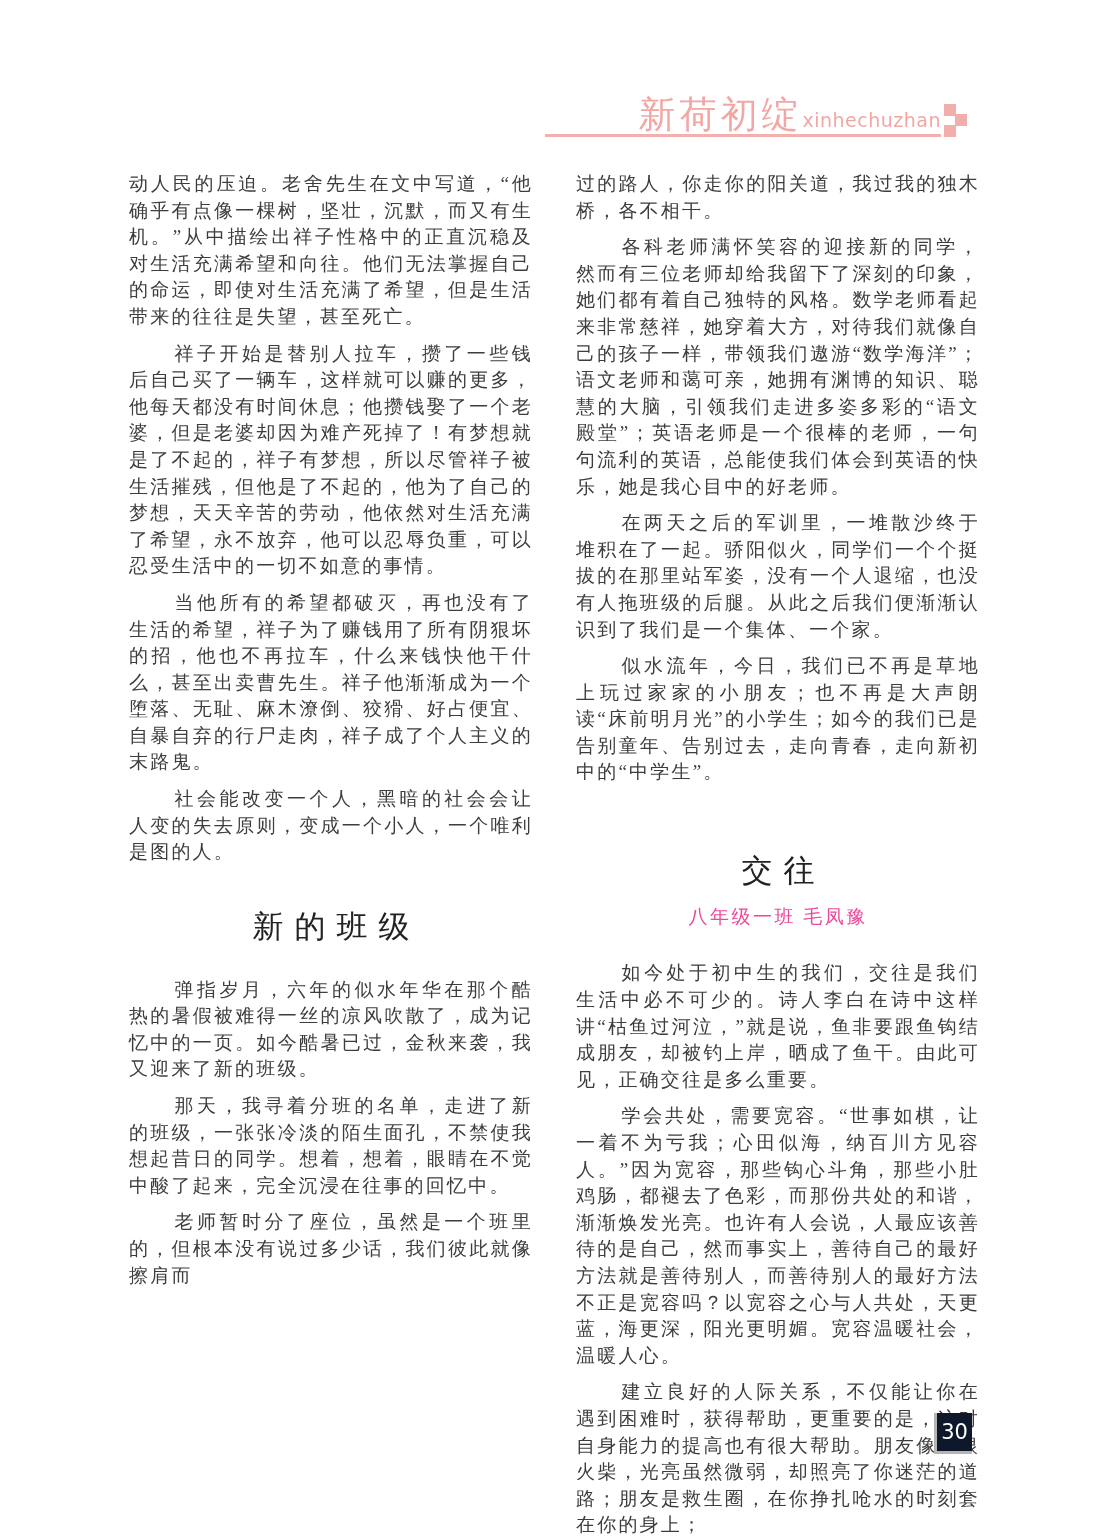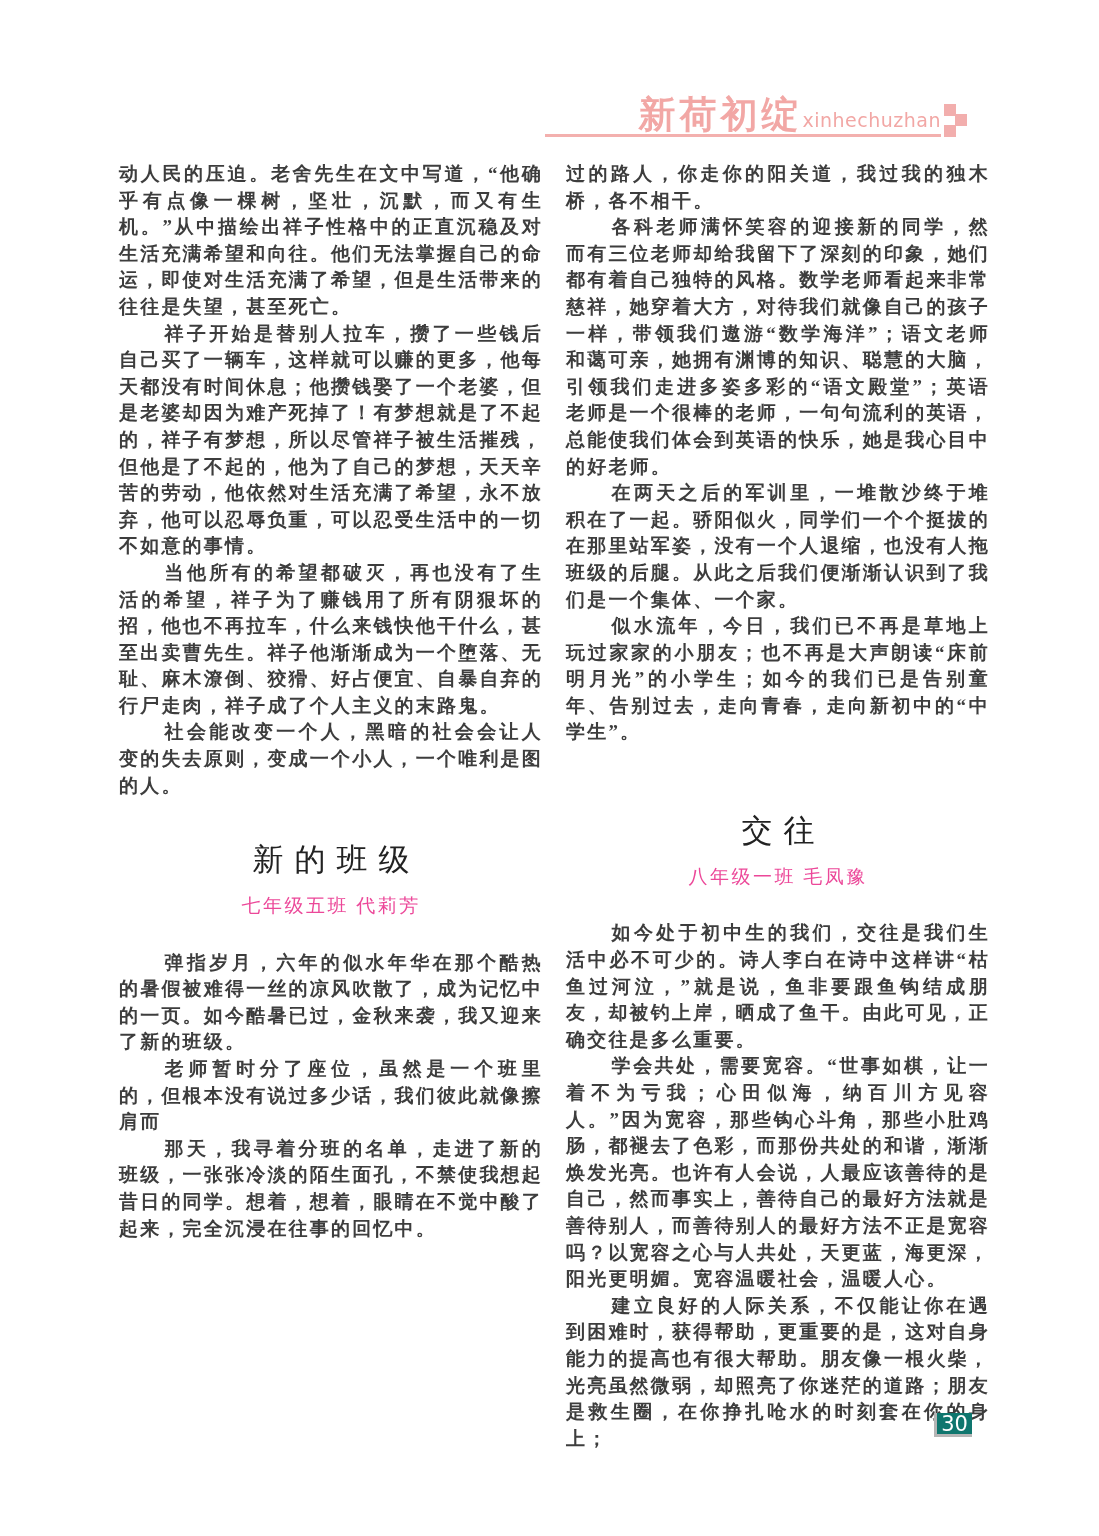--- a/index.html
+++ b/index.html
@@ -12,53 +12,53 @@
   .masthead{
     position:absolute;left:545px;top:96px;width:424px;
     display:flex;align-items:flex-end;
   }
   .masthead-rule-box{
     flex:1;display:flex;justify-content:flex-end;align-items:baseline;
     border-bottom:3px solid #f3b0ae;padding-bottom:1px;
   }
   .masthead-cn{
     font-family:"DejaVu Sans","Liberation Sans",sans-serif;
-    font-size:37px;font-weight:bold;color:#f2a7a5;letter-spacing:4px;line-height:1;
+    font-size:37px;font-weight:normal;color:#f2a7a5;letter-spacing:4px;line-height:1;
   }
   .masthead-en{
     font-family:"DejaVu Sans","Liberation Sans",sans-serif;
     font-size:19px;color:#f2a7a5;letter-spacing:0.5px;
   }
   .masthead-squares{position:relative;width:25px;height:34px;margin-left:3px;margin-bottom:-1px;}
   .masthead-squares .sq{position:absolute;width:12px;height:12px;background:#f2aead;}
   .masthead-squares .sq1{left:0;top:0;}
   .masthead-squares .sq2{left:11px;top:10px;}
   .masthead-squares .sq3{left:0;top:21px;}
   
   .col{
     position:absolute;top:161px;width:424px;
     font-size:19px;line-height:26.6px;color:#3d3d3d;
     text-align:justify;text-justify:inter-character;letter-spacing:2.2px;
   }
   .col-left{left:119px;}
   .col-right{left:566px;}
-  .col p{margin:0;text-indent:2.4em;font-weight:bold;}
+  .col p{margin:10px;text-indent:2.4em;}
   .col p.no-indent{text-indent:0;}
   
   .article-head{text-align:center;text-indent:0;margin:42px 0 30px 0;letter-spacing:0;}
   .article-head.tall{margin-top:66px;}
   .article-title{
     font-size:31px;font-weight:normal;color:#222222;
     letter-spacing:11px;text-indent:11px;line-height:1.25;
   }
   .article-byline{font-size:19px;color:#ec4899;letter-spacing:2.5px;margin-top:13px;}
   
   .page-num{
-    position:absolute;left:934px;top:1413px;width:38px;height:24px;
-    box-sizing:border-box;background:#0f766e;
+    position:absolute;left:934px;top:1413px;width:38px;height:41px;
+    box-sizing:border-box;background:#0f172a;
     border-left:3px solid #b5b5b5;border-bottom:3px solid #b5b5b5;
     display:flex;align-items:center;justify-content:center;
     color:#ffffff;font-size:21px;
     font-family:"DejaVu Sans","Liberation Sans",sans-serif;
   }
 </style>
 </head>
 <body>
 
 <div class="page">
@@ -76,26 +76,25 @@
   </div>
 
   <div class="col col-left">
     <p class="no-indent">动人民的压迫。老舍先生在文中写道，“他确乎有点像一棵树，坚壮，沉默，而又有生机。”从中描绘出祥子性格中的正直沉稳及对生活充满希望和向往。他们无法掌握自己的命运，即使对生活充满了希望，但是生活带来的往往是失望，甚至死亡。</p>
     <p>祥子开始是替别人拉车，攒了一些钱后自己买了一辆车，这样就可以赚的更多，他每天都没有时间休息；他攒钱娶了一个老婆，但是老婆却因为难产死掉了！有梦想就是了不起的，祥子有梦想，所以尽管祥子被生活摧残，但他是了不起的，他为了自己的梦想，天天辛苦的劳动，他依然对生活充满了希望，永不放弃，他可以忍辱负重，可以忍受生活中的一切不如意的事情。</p>
     <p>当他所有的希望都破灭，再也没有了生活的希望，祥子为了赚钱用了所有阴狠坏的招，他也不再拉车，什么来钱快他干什么，甚至出卖曹先生。祥子他渐渐成为一个堕落、无耻、麻木潦倒、狡猾、好占便宜、自暴自弃的行尸走肉，祥子成了个人主义的末路鬼。</p>
     <p>社会能改变一个人，黑暗的社会会让人变的失去原则，变成一个小人，一个唯利是图的人。</p>
 
     <div class="article-head">
       <div class="article-title">新的班级</div>
-      <div class="article-byline">七年级五班 代莉芳</div>
     </div>
 
     <p>弹指岁月，六年的似水年华在那个酷热的暑假被难得一丝的凉风吹散了，成为记忆中的一页。如今酷暑已过，金秋来袭，我又迎来了新的班级。</p>
+    <p>那天，我寻着分班的名单，走进了新的班级，一张张冷淡的陌生面孔，不禁使我想起昔日的同学。想着，想着，眼睛在不觉中酸了起来，完全沉浸在往事的回忆中。</p>
     <p>老师暂时分了座位，虽然是一个班里的，但根本没有说过多少话，我们彼此就像擦肩而</p>
-    <p>那天，我寻着分班的名单，走进了新的班级，一张张冷淡的陌生面孔，不禁使我想起昔日的同学。想着，想着，眼睛在不觉中酸了起来，完全沉浸在往事的回忆中。</p>
   </div>
 
   <div class="col col-right">
     <p class="no-indent">过的路人，你走你的阳关道，我过我的独木桥，各不相干。</p>
     <p>各科老师满怀笑容的迎接新的同学，然而有三位老师却给我留下了深刻的印象，她们都有着自己独特的风格。数学老师看起来非常慈祥，她穿着大方，对待我们就像自己的孩子一样，带领我们遨游“数学海洋”；语文老师和蔼可亲，她拥有渊博的知识、聪慧的大脑，引领我们走进多姿多彩的“语文殿堂”；英语老师是一个很棒的老师，一句句流利的英语，总能使我们体会到英语的快乐，她是我心目中的好老师。</p>
     <p>在两天之后的军训里，一堆散沙终于堆积在了一起。骄阳似火，同学们一个个挺拔的在那里站军姿，没有一个人退缩，也没有人拖班级的后腿。从此之后我们便渐渐认识到了我们是一个集体、一个家。</p>
     <p>似水流年，今日，我们已不再是草地上玩过家家的小朋友；也不再是大声朗读“床前明月光”的小学生；如今的我们已是告别童年、告别过去，走向青春，走向新初中的“中学生”。</p>
 
     <div class="article-head tall">
       <div class="article-title">交往</div>

